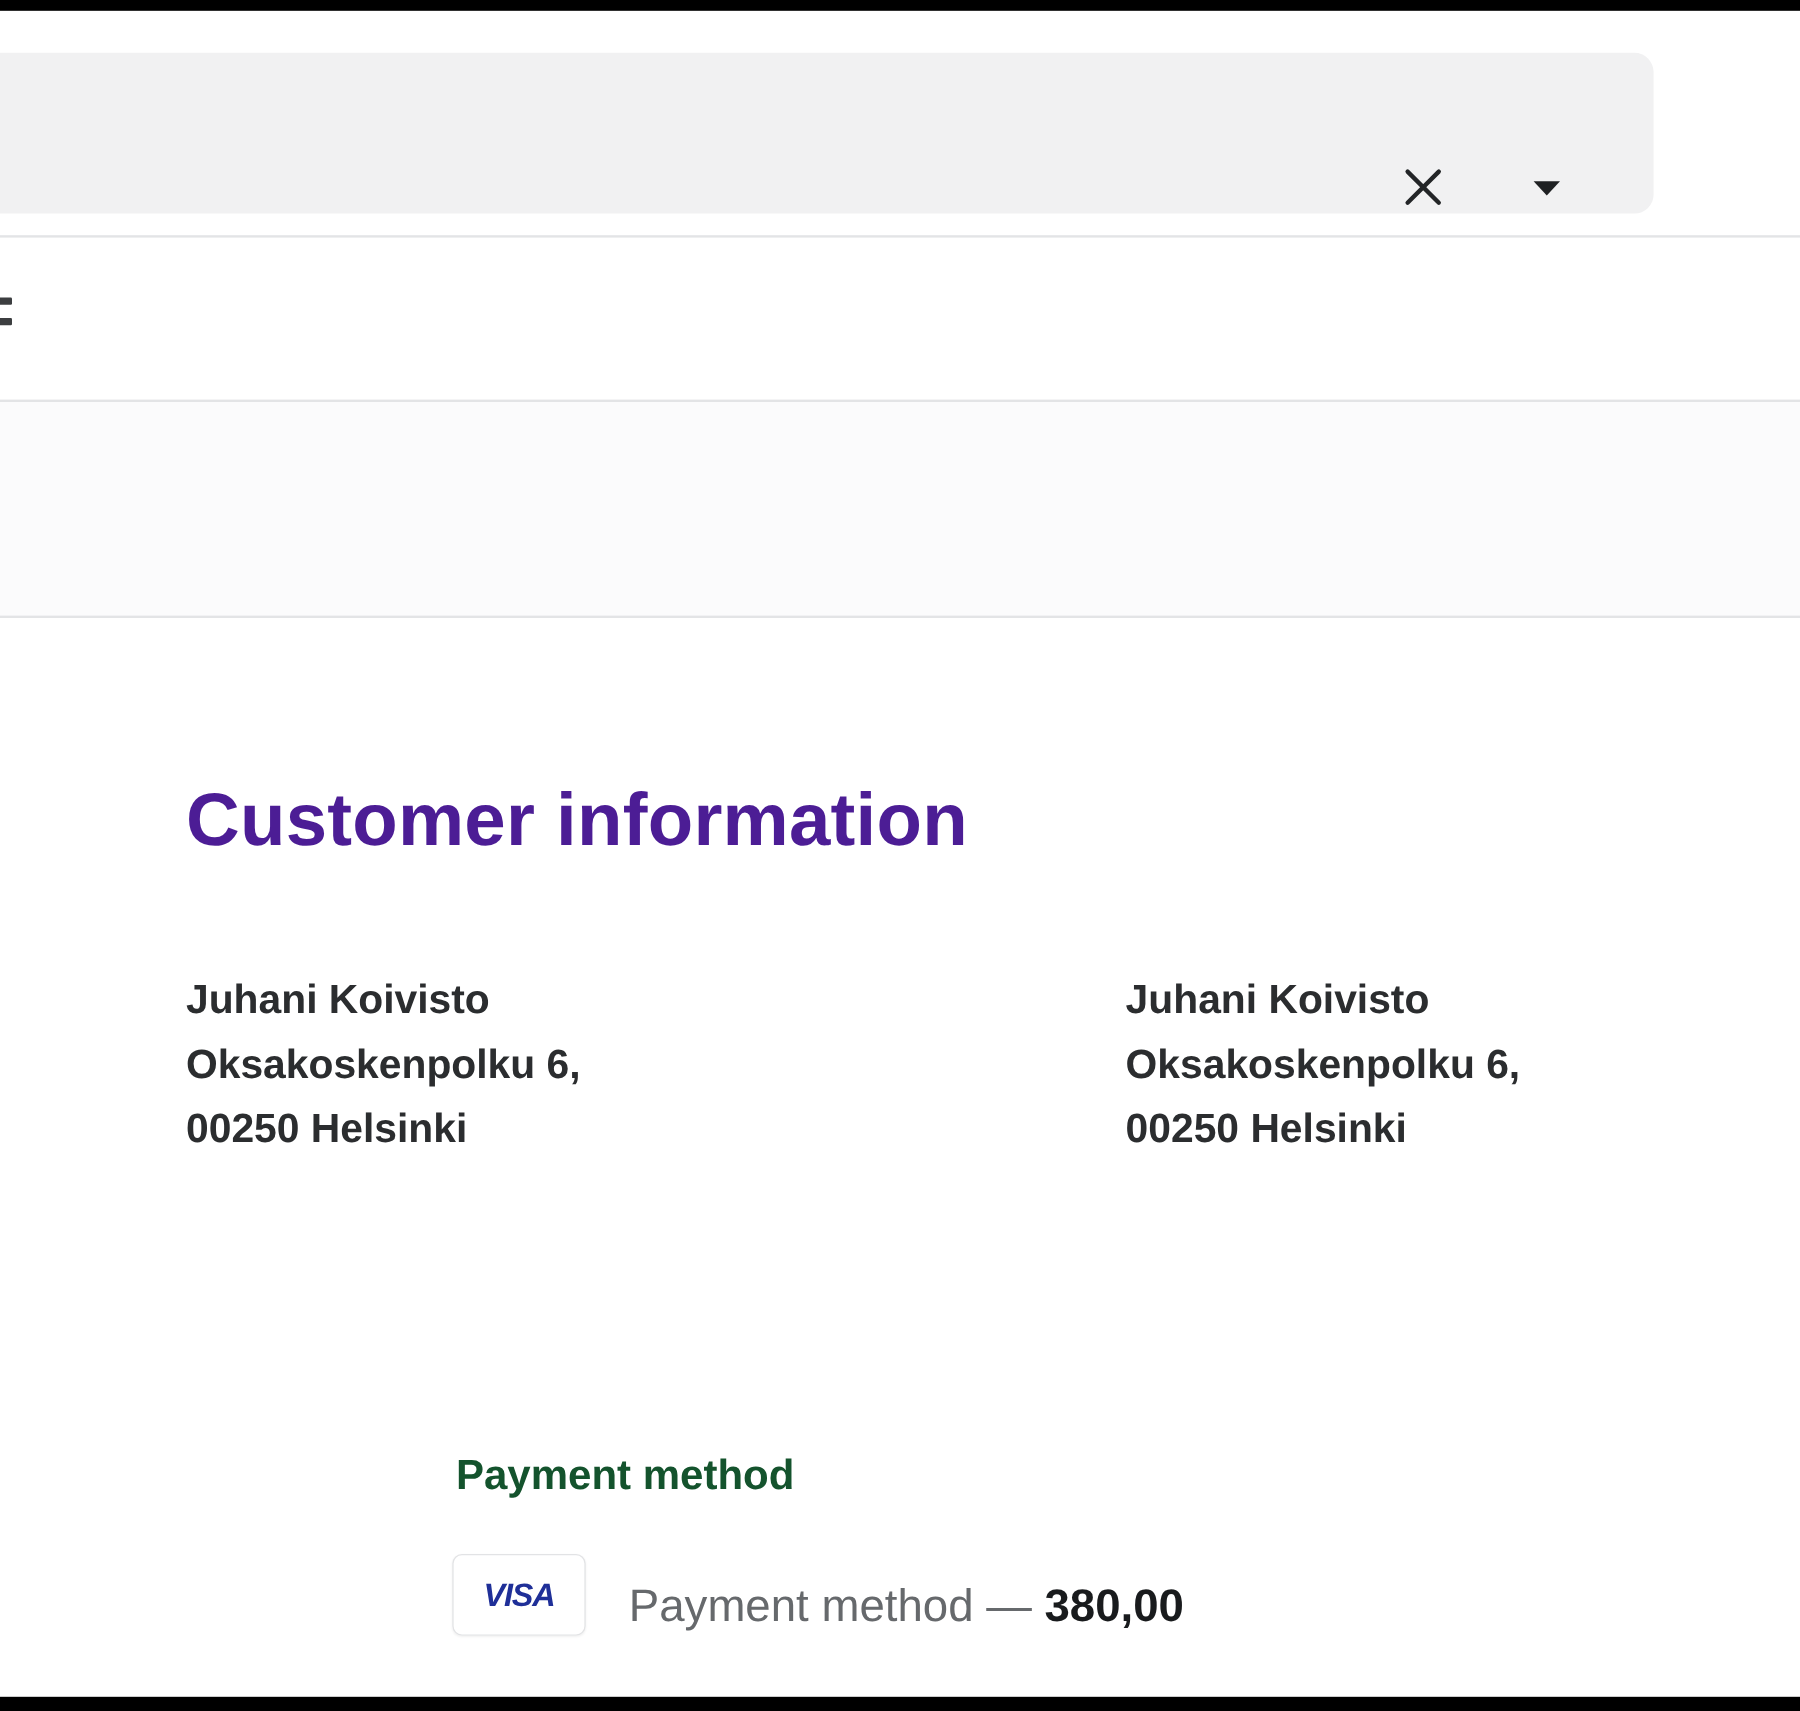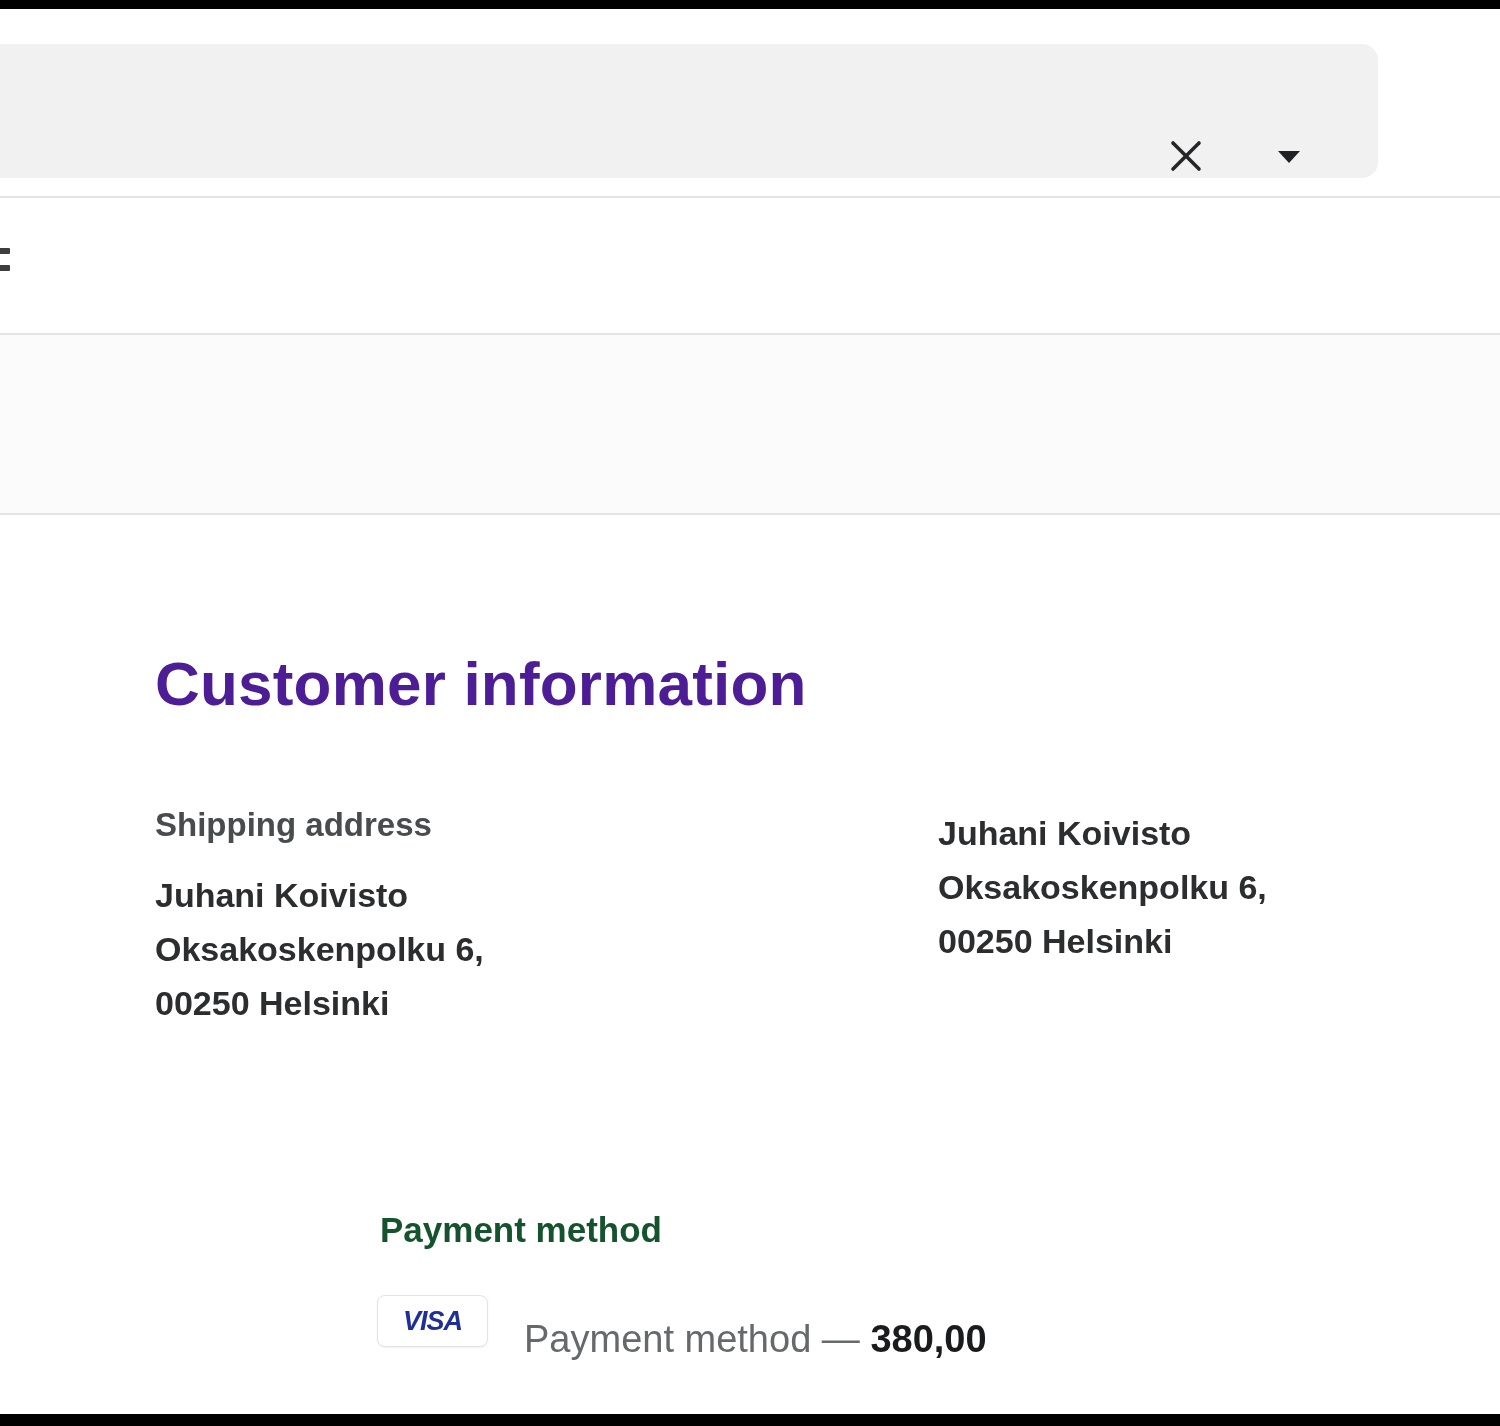--- a/index.html
+++ b/index.html
@@ -59,21 +59,21 @@
     font-size:33px; font-weight:700; color:#494c4e; margin-bottom:24px;
   }
   .addr-line {
     font-size:34px; font-weight:700; color:#2b2d2f; line-height:54px;
   }
   .payment-title {
     position:absolute; left:380px; top:1210px;
     font-size:35px; font-weight:700; color:#14532d;
   }
   .visa-badge {
-    position:absolute; left:377px; top:1295px; width:111px; height:52px;
+    position:absolute; left:377px; top:1295px; width:111px; height:68px;
     background:#ffffff; border:1px solid #e2e3e5; border-radius:8px;
     box-shadow:0 1px 2px rgba(0,0,0,0.06);
     display:flex; align-items:center; justify-content:center;
   }
   .visa-text {
     font-style:italic; font-weight:800; font-size:27px; letter-spacing:-1px;
   }
   .payment-row {
     position:absolute; left:524px; top:1318px;
     font-size:38px; color:#66696c;text-align:right;
@@ -104,21 +104,20 @@
     <span></span>
 </div>
 
 <div class="divider divider-2"></div>
 <div class="subtle-strip"></div>
 <div class="divider divider-3"></div>
 
 <h2 class="section-title">Customer information</h2>
 
 <div class="addr-col shipping">
-  <div class="addr-label">Shipping address</div>
   <div class="addr-line">Juhani Koivisto</div>
   <div class="addr-line">Oksakoskenpolku 6,</div>
   <div class="addr-line">00250 Helsinki</div>
 </div>
 
 <div class="addr-col billing">
   <div class="addr-line">Juhani Koivisto</div>
   <div class="addr-line">Oksakoskenpolku 6,</div>
   <div class="addr-line">00250 Helsinki</div>
 </div>

